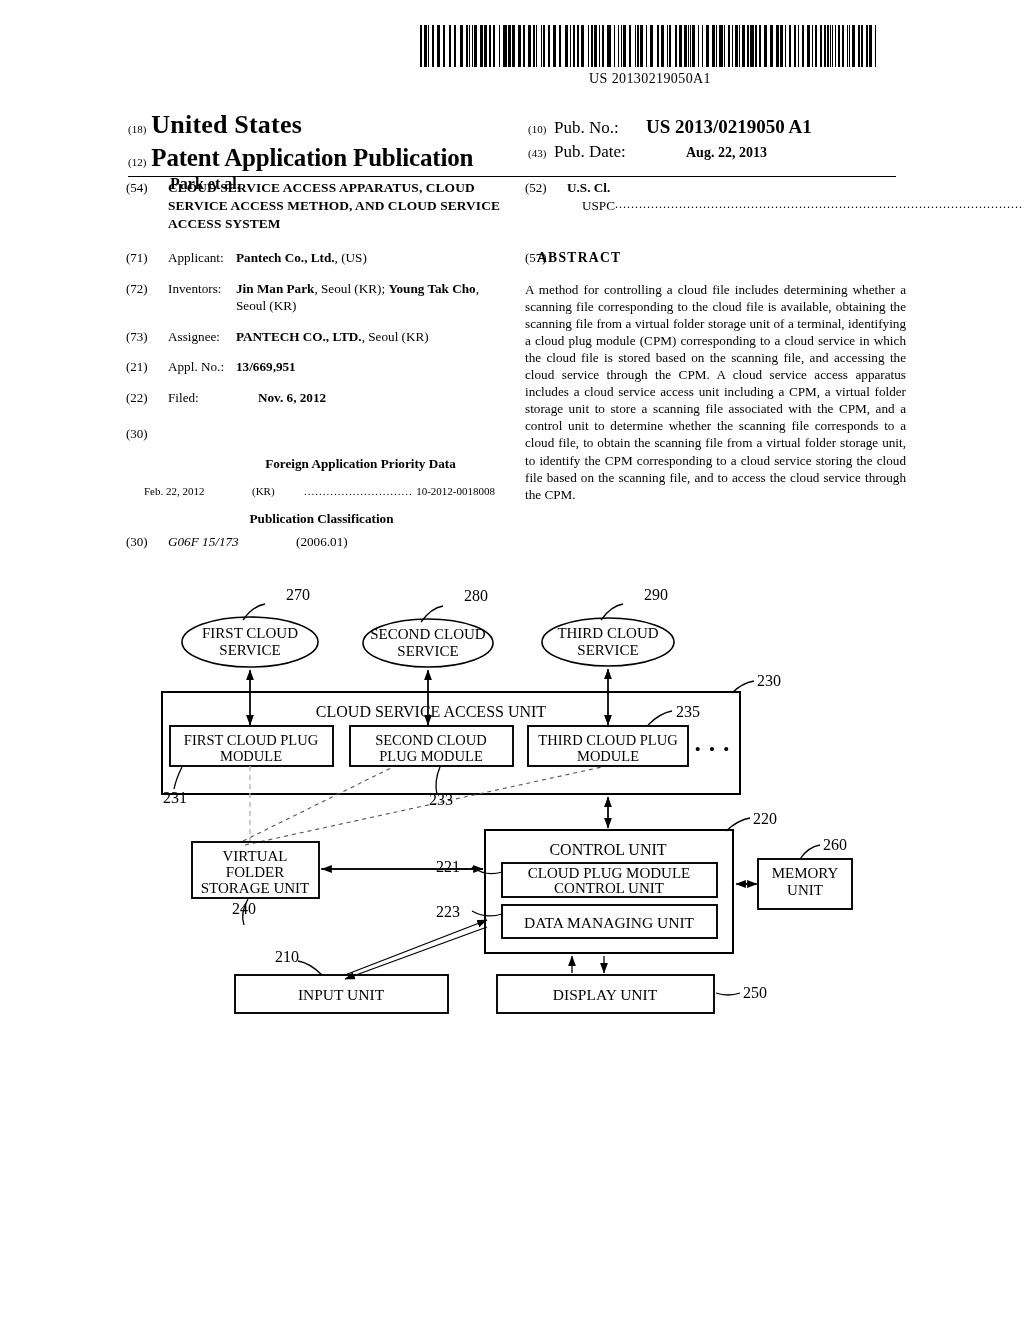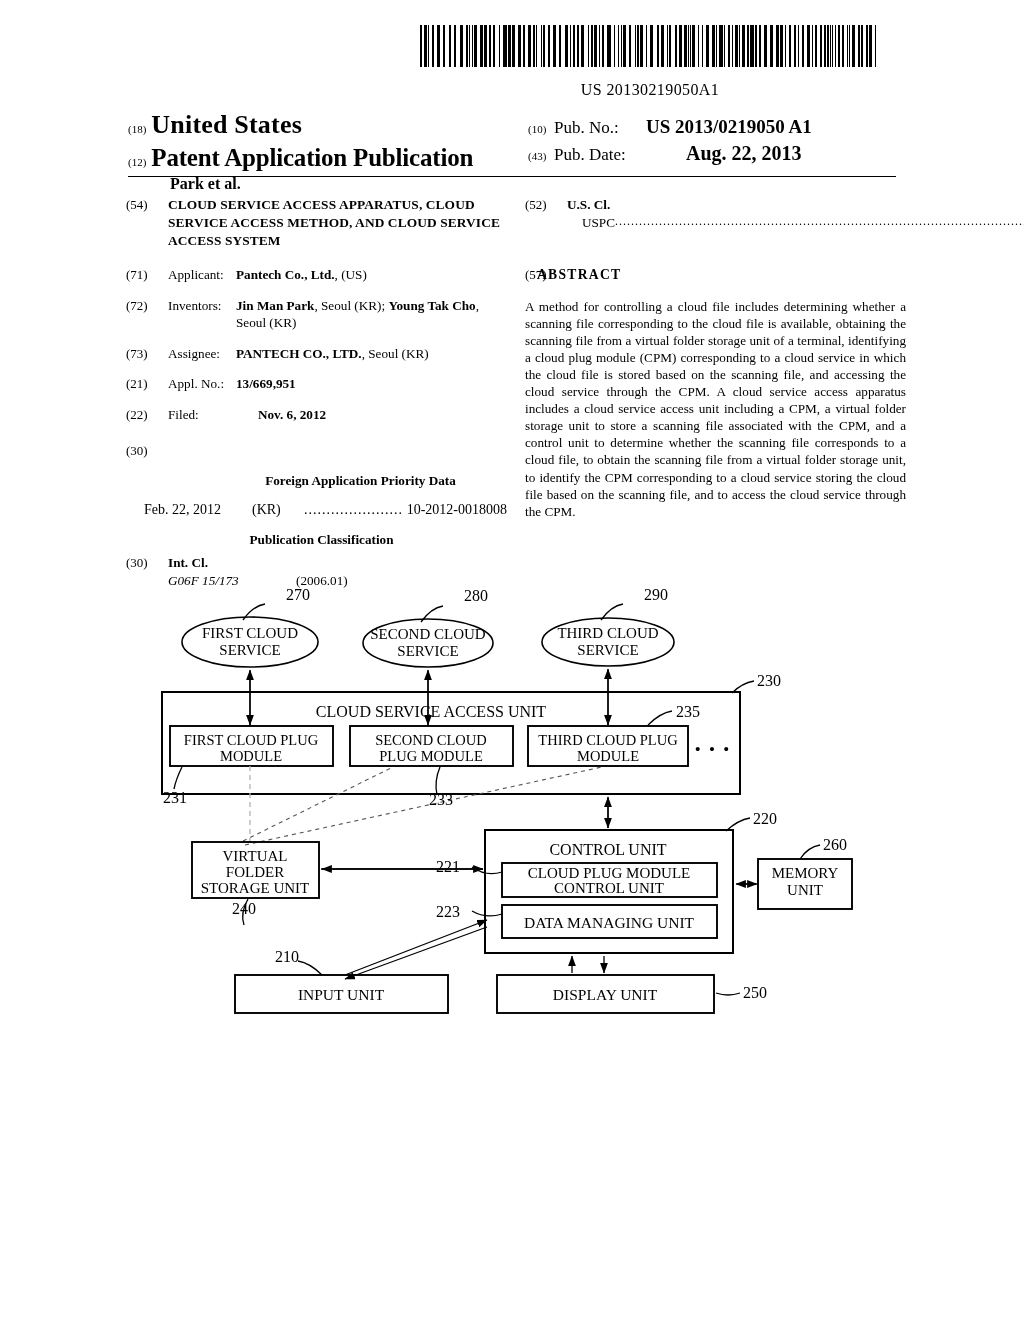--- a/index.html
+++ b/index.html
@@ -6,55 +6,55 @@
   body{
     width:1024px;height:1320px;position:relative;overflow:hidden;
     font-family:"Liberation Serif","DejaVu Serif",serif;color:#000;
   }
   .page{position:absolute;inset:0;}
 
   
   #barcode-area{position:absolute;left:420px;top:25px;width:460px;}
   #barcode{height:42px;width:460px;display:block;}
   #barcode-number{
-    text-align:center;font-size:16px;letter-spacing:.4px;margin-top:14px;
+    text-align:center;font-size:14px;letter-spacing:.4px;margin-top:4px;
     font-family:"Liberation Serif",serif;
   }
 
   
   #masthead{position:absolute;left:128px;top:86px;width:770px;}
   .mast-row{display:flex;align-items:baseline;}
   .code{font-size:11px;vertical-align:baseline;padding-right:5px;}
   .united-states{font-size:26px;font-weight:bold;letter-spacing:.2px;}
   .pat-app-pub{font-size:25px;font-weight:bold;letter-spacing:-.2px;}
   .authors{font-size:16px;font-weight:bold;margin-left:42px;margin-top:3px;}
   #mast-left{width:400px;}
   #mast-right{width:370px;padding-top:30px;}
   .mr-row{display:flex;align-items:baseline;margin-bottom:4px;}
   .mr-code{font-size:11px;width:26px;}
   .mr-label{font-size:17px;font-weight:normal;width:92px;}
   .mr-val{font-size:19px;font-weight:bold;}
-  .mr-val.date{font-size:20px;padding-left:40px;}
+  .mr-val.date{font-size:14px;padding-left:40px;}
   #rule{position:absolute;left:128px;top:176px;width:768px;
         border-top:1.6px solid #000;}
 
   
-  #biblio{position:absolute;left:126px;top:196px;width:772px;
+  #biblio{position:absolute;left:126px;top:179px;width:772px;
           display:flex;gap:10px;}
   .col{width:381px;}
   .col.right{padding-left:8px;}
   .field{display:flex;margin-bottom:13px;font-size:13.2px;line-height:1.33;}
   .fcode{width:42px;flex:none;font-size:13px;}
   .flabel{width:68px;flex:none;}
   .fbody{flex:1;}
   .b{font-weight:bold;}
   .title54{font-weight:bold;font-size:13.4px;line-height:1.35;letter-spacing:.1px;}
   .centered{text-align:center;font-weight:bold;font-size:13.2px;}
   .hdr30{margin-left:46px;width:320px;text-align:center;font-weight:bold;margin-top:30px;}
-  .prio-line{display:flex;font-size:14px;margin:0 0 12px 18px;}
+  .prio-line{display:flex;font-size:11px;margin:0 12px 12px 18px;}
   .prio-date{width:108px;}
   .prio-kr{width:52px;}
   .dots{flex:1;overflow:hidden;white-space:nowrap;letter-spacing:1px;}
   .prio-num{padding-left:4px;}
   .intcl{margin-top:-6px;}
   .intcl .line1{font-weight:bold;}
   .intcl .line2{display:flex;}
   .intcl .ipc{font-weight:normal;font-style:italic;width:128px;}
   .uscl-line{display:flex;align-items:baseline;}
   .uscl-label{width:48px;text-align:right;}
@@ -266,21 +266,20 @@
         <span class="prio-kr">(KR)</span>
         <span class="dots">........................................................................................................................</span>
         <span class="prio-num">10-2012-0018008</span>
       </div>
 
       <div class="centered" style="margin:14px 0 12px 10px;">Publication Classification</div>
 
       <div class="field intcl">
         <span class="fcode">(30)</span>
         <span class="fbody">
-          <div class="line1">Int. Cl.</div>
           <div class="line2">
             <span class="ipc">G06F 15/173</span>
             <span>(2006.01)</span>
           </div>
         </span>
       </div>
     </div>
 
     <div class="col right">
 

